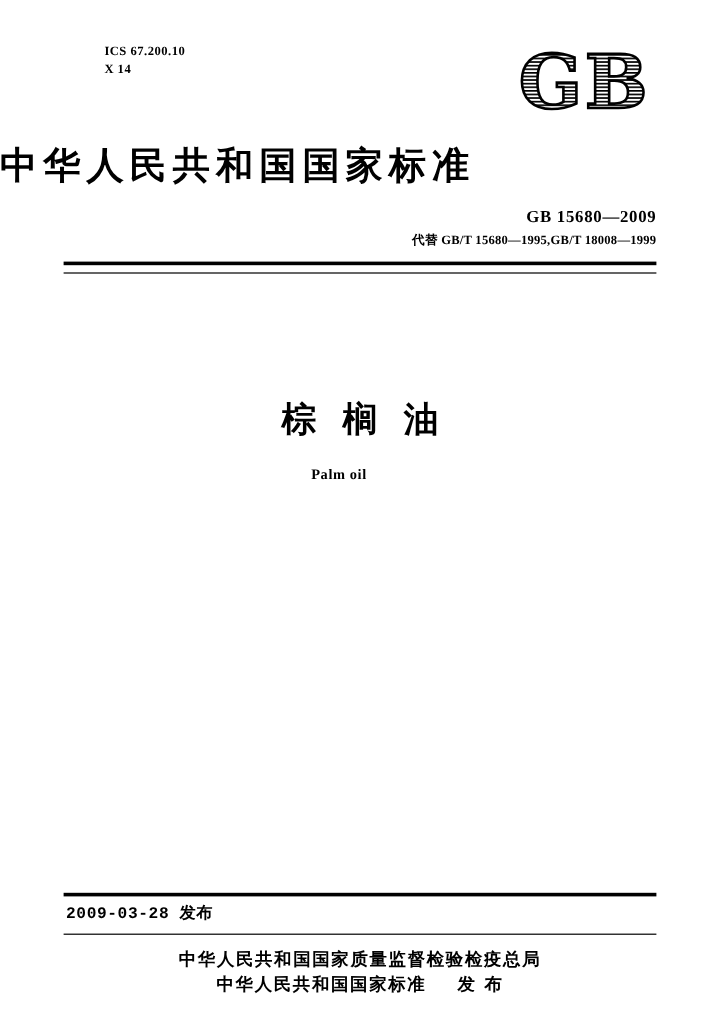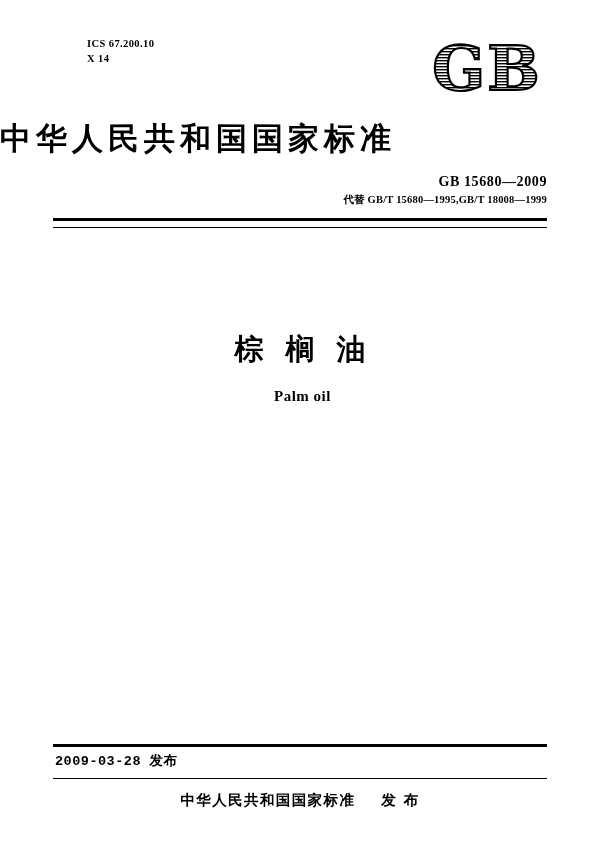--- a/index.html
+++ b/index.html
@@ -132,24 +132,23 @@
     letter-spacing: 22px;
     text-indent: 22px;
   }
   .subject-en {
     position: absolute;
     left: 0;
     top: 388px;
     width: 565px;
     text-align: center;
     font-family: "Liberation Serif", serif;
-    font-size: 15px;
+    font-size: 12px;
     font-weight: bold;
     letter-spacing: 0.5px;
-    padding-left: 20px;
   }
 
   
   .date-issue {
     position: absolute;
     left: 55px;
     top: 752px;
     font-family: Liberation Mono, monospace;
     font-size: 13.5px;
     font-weight: bold;
@@ -220,18 +219,19 @@
   <div class="subject-cn">棕榈油</div>
   <div class="subject-en">Palm oil</div>
 
   <div class="rule-bottom-thick"></div>
 
   <div class="date-issue">2009-03-28 发布</div>
 
   <div class="rule-bottom-thin"></div>
 
   <div class="issuers">
+    <div>中华人民共和国国家质量监督检验检疫总局</div>
     <div class="line2">
       <span>中华人民共和国国家标准</span><span class="publish-word">发 布</span>
     </div>
   </div>
 
 </div>
 
 </body></html>

